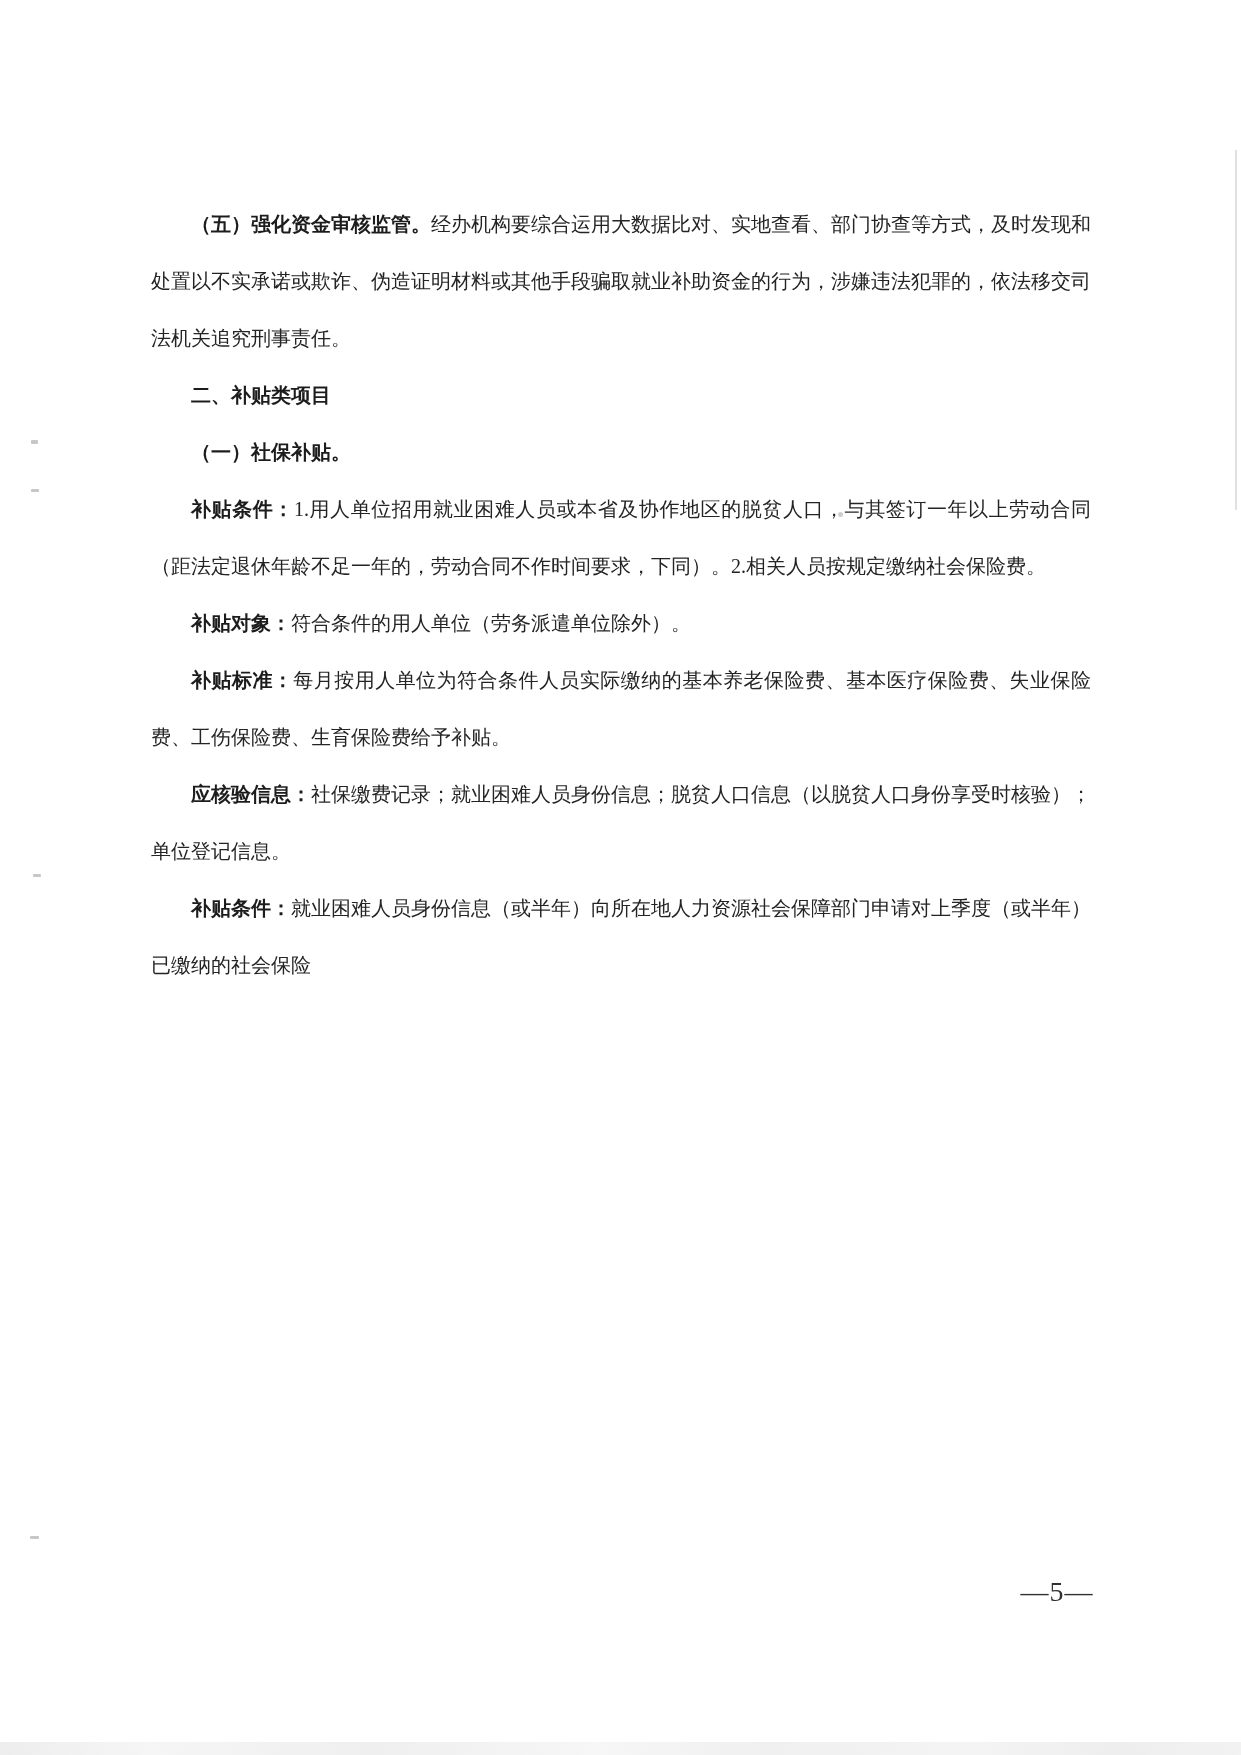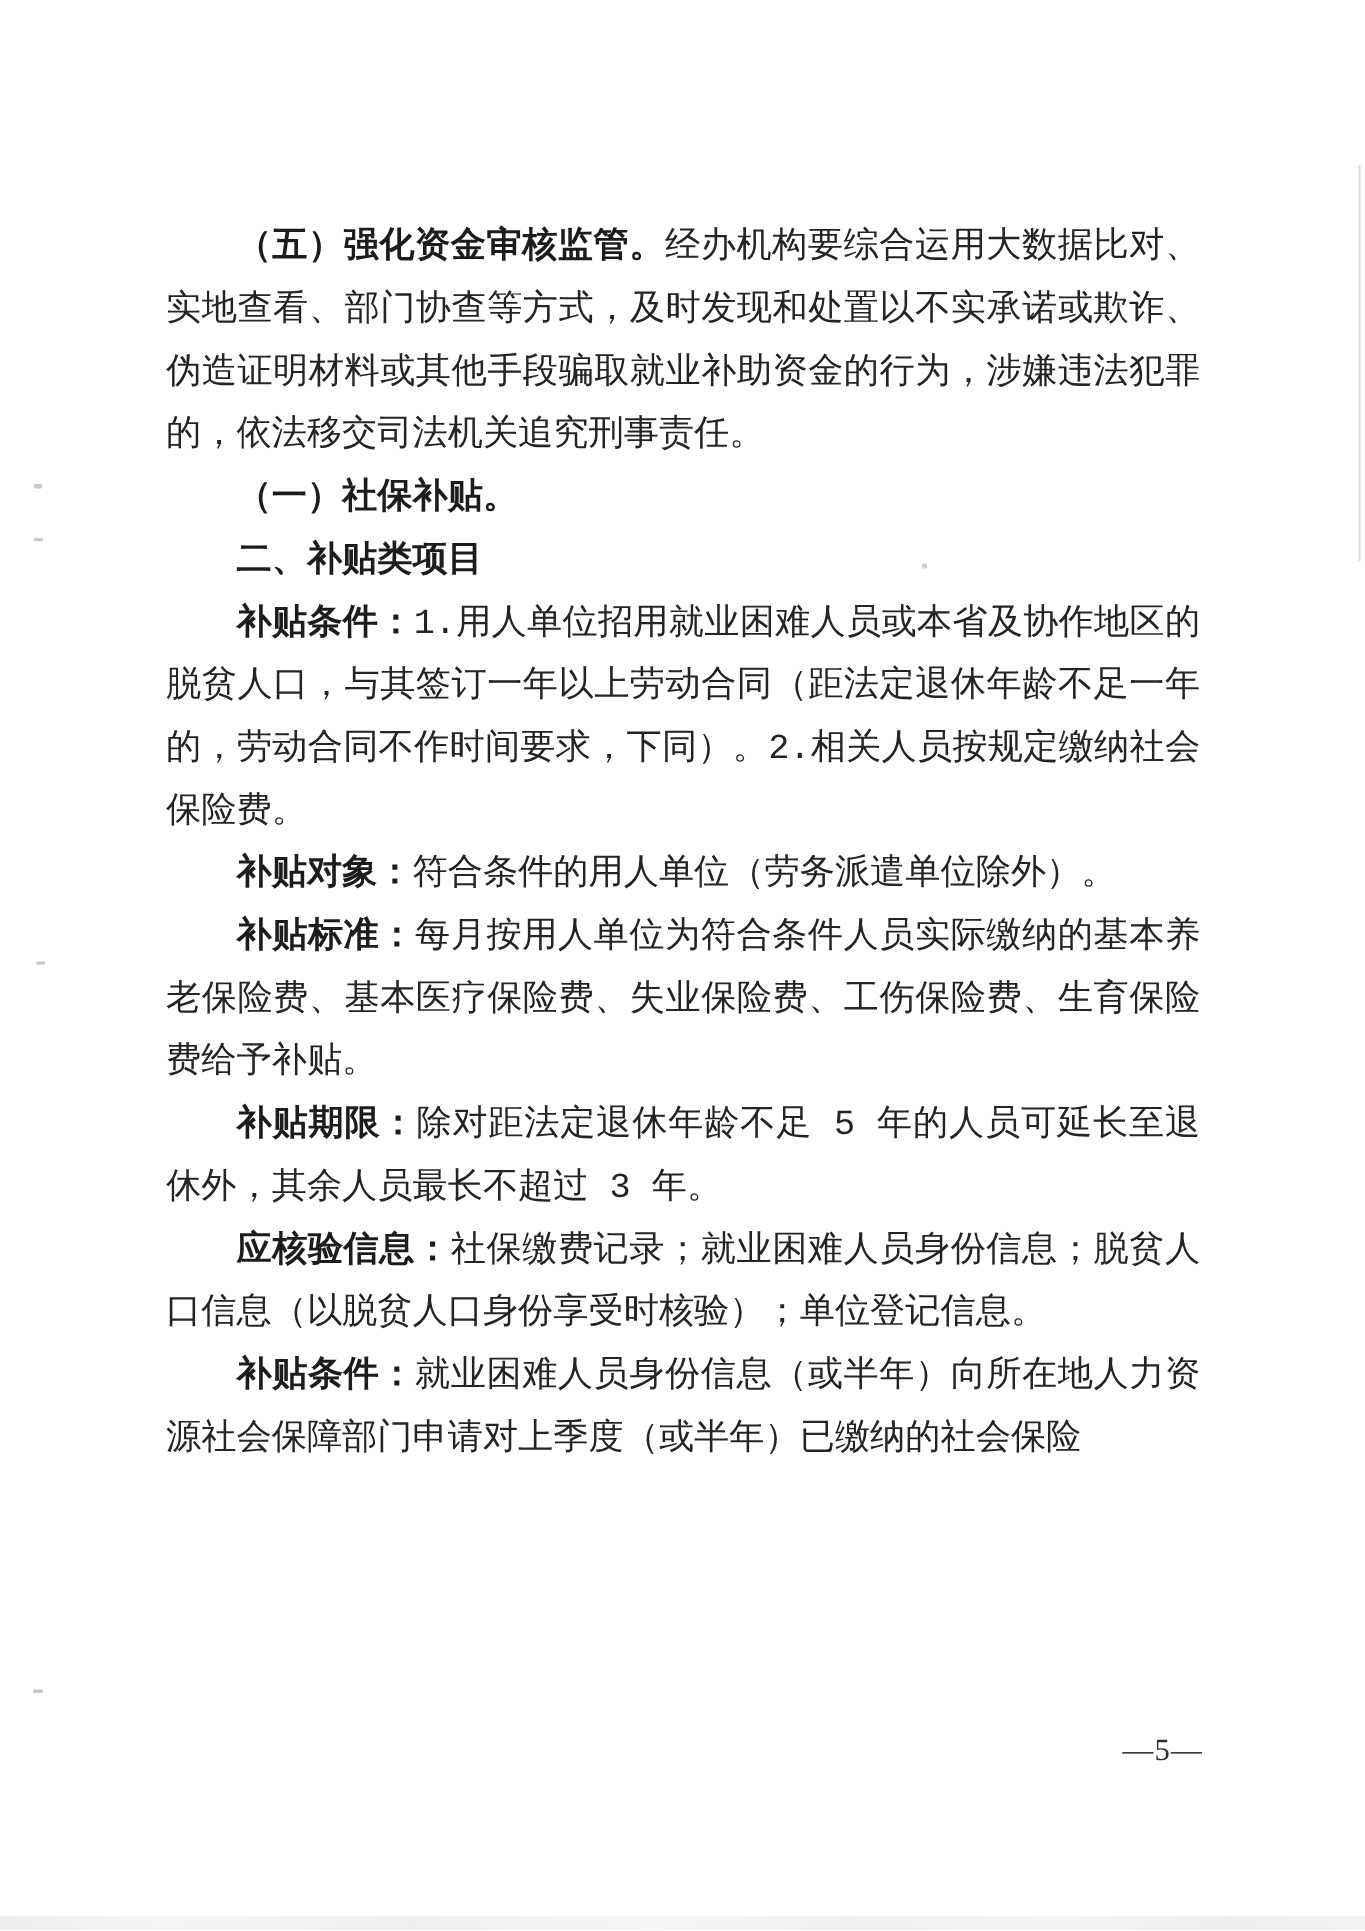--- a/index.html
+++ b/index.html
@@ -10,23 +10,22 @@
     background: #ffffff;
     font-family: "Liberation Serif", "DejaVu Serif", serif;
     color: #242424;
     overflow: hidden;
   }
   .text-block {
     position: absolute;
     left: 151px;
     top: 196px;
     width: 940px;
-    font-size: 32px;
+    font-size: 20px;
     line-height: 57px;
-    font-family: Liberation Mono, monospace;
   }
   .para {
     margin: 0;
     text-indent: 2em;
     text-align: justify;
     text-justify: inter-character;
     word-break: break-all;
   }
   .para b.lead { font-weight: 700; color: #1c1c1c; }
   .page-number {
@@ -61,32 +60,31 @@
 </style>
 </head>
 <body>
 
 <div class="page">
 
   <main class="text-block">
 
     <p class="para"><b class="lead">（五）强化资金审核监管。</b><span>经办机构要综合运用大数据比对、实地查看、部门协查等方式，及时发现和处置以不实承诺或欺诈、伪造证明材料或其他手段骗取就业补助资金的行为，涉嫌违法犯罪的，依法移交司法机关追究刑事责任。</span></p>
 
+    <p class="para"><b class="lead">二、补贴类项目</b><span></span></p>
+
     <p class="para"><b class="lead">（一）社保补贴。</b><span></span></p>
-
-    <p class="para"><b class="lead">二、补贴类项目</b><span></span></p>
 
 
     <p class="para"><b class="lead">补贴条件：</b><span>1.用人单位招用就业困难人员或本省及协作地区的脱贫人口，与其签订一年以上劳动合同（距法定退休年龄不足一年的，劳动合同不作时间要求，下同）。2.相关人员按规定缴纳社会保险费。</span></p>
 
     <p class="para"><b class="lead">补贴对象：</b><span>符合条件的用人单位（劳务派遣单位除外）。</span></p>
 
     <p class="para"><b class="lead">补贴标准：</b><span>每月按用人单位为符合条件人员实际缴纳的基本养老保险费、基本医疗保险费、失业保险费、工伤保险费、生育保险费给予补贴。</span></p>
 
-    <p class="para"><b class="lead">补贴期限：</b><span>除对距法定退休年龄不足 5 年的人员可延长至退休外，其余人员最长不超过 3 年。</span></p>
 
 
     <p class="para"><b class="lead">应核验信息：</b><span>社保缴费记录；就业困难人员身份信息；脱贫人口信息（以脱贫人口身份享受时核验）；单位登记信息。</span></p>
 
     <p class="para"><b class="lead">补贴条件：</b><span>就业困难人员身份信息（或半年）向所在地人力资源社会保障部门申请对上季度（或半年）已缴纳的社会保险</span></p>
 
   </main>
 
   <div class="page-number">—5—</div>
 

